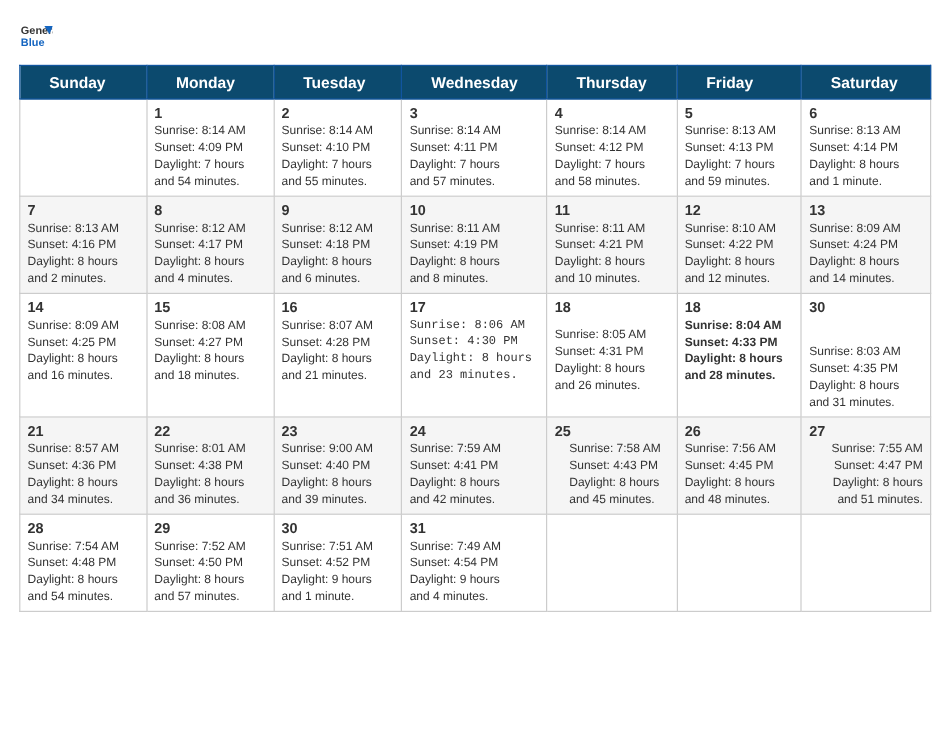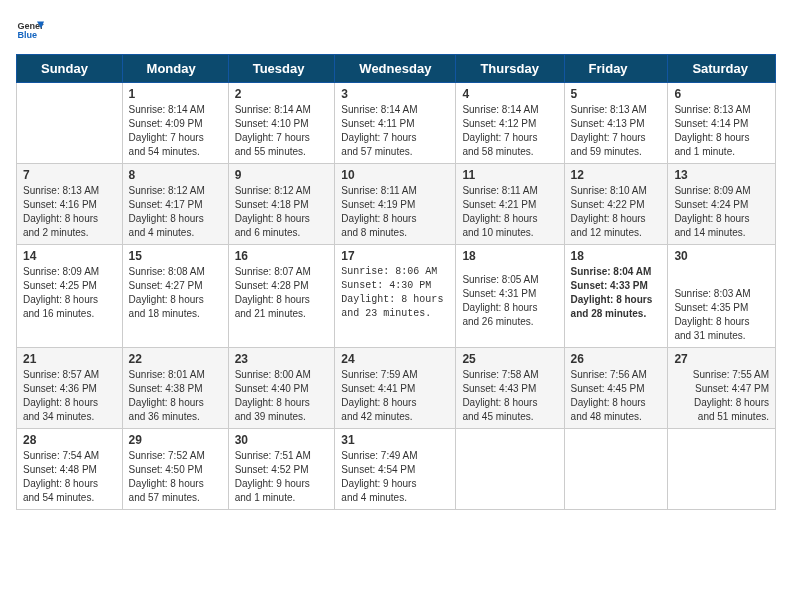--- a/index.html
+++ b/index.html
@@ -267,35 +267,35 @@
         </td>
         <td>
           <span class="day-number">22</span>
           <div class="day-info" style="white-space: pre-line;">Sunrise: 8:01 AM
 Sunset: 4:38 PM
 Daylight: 8 hours
 and 36 minutes.</div>
         </td>
         <td>
           <span class="day-number">23</span>
-          <div class="day-info" style="white-space: pre-line;">Sunrise: 8:00 AM
+          <div class="day-info" style="white-space: pre-line;">Sunrise: 9:00 AM
 Sunset: 4:40 PM
 Daylight: 8 hours
 and 39 minutes.</div>
         </td>
         <td>
           <span class="day-number">24</span>
           <div class="day-info" style="white-space: pre-line;">Sunrise: 7:59 AM
 Sunset: 4:41 PM
 Daylight: 8 hours
 and 42 minutes.</div>
         </td>
         <td>
           <span class="day-number">25</span>
-          <div class="day-info" style="white-space: pre-line;">Sunrise: 7:58 AM
+          <div class="day-info" style="white-space: pre-line; margin-left: 12px;">Sunrise: 7:58 AM
 Sunset: 4:43 PM
 Daylight: 8 hours
 and 45 minutes.</div>
         </td>
         <td>
           <span class="day-number">26</span>
           <div class="day-info" style="white-space: pre-line;">Sunrise: 7:56 AM
 Sunset: 4:45 PM
 Daylight: 8 hours
 and 48 minutes.</div>

